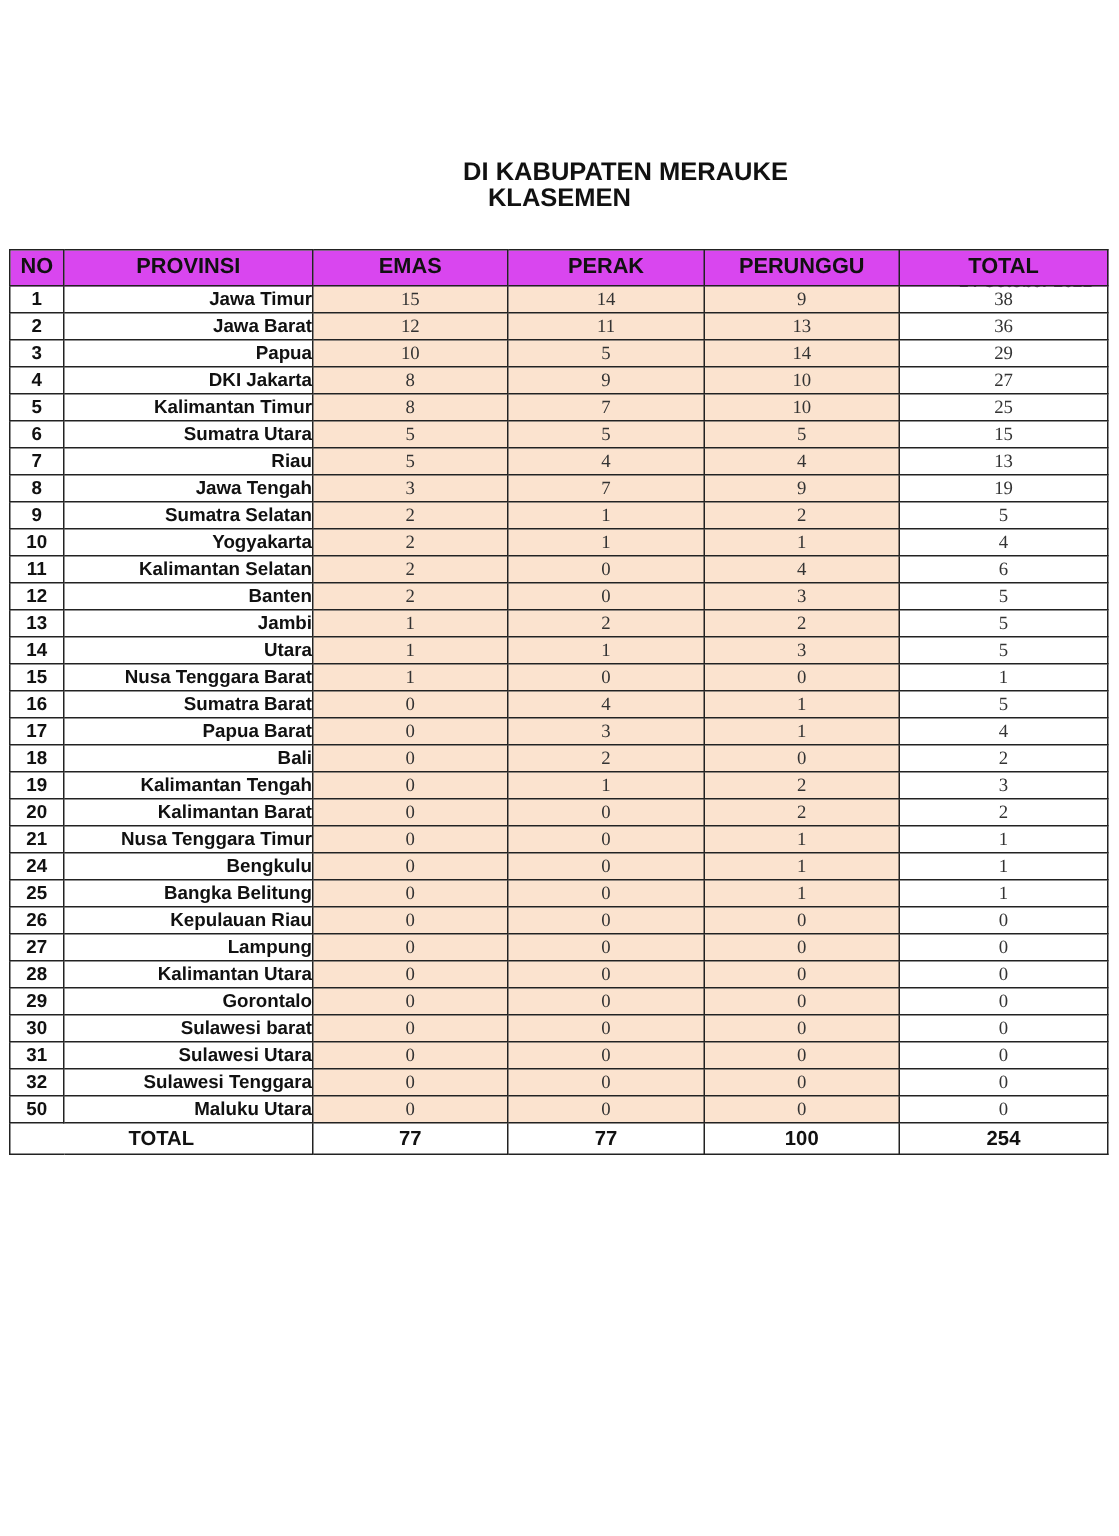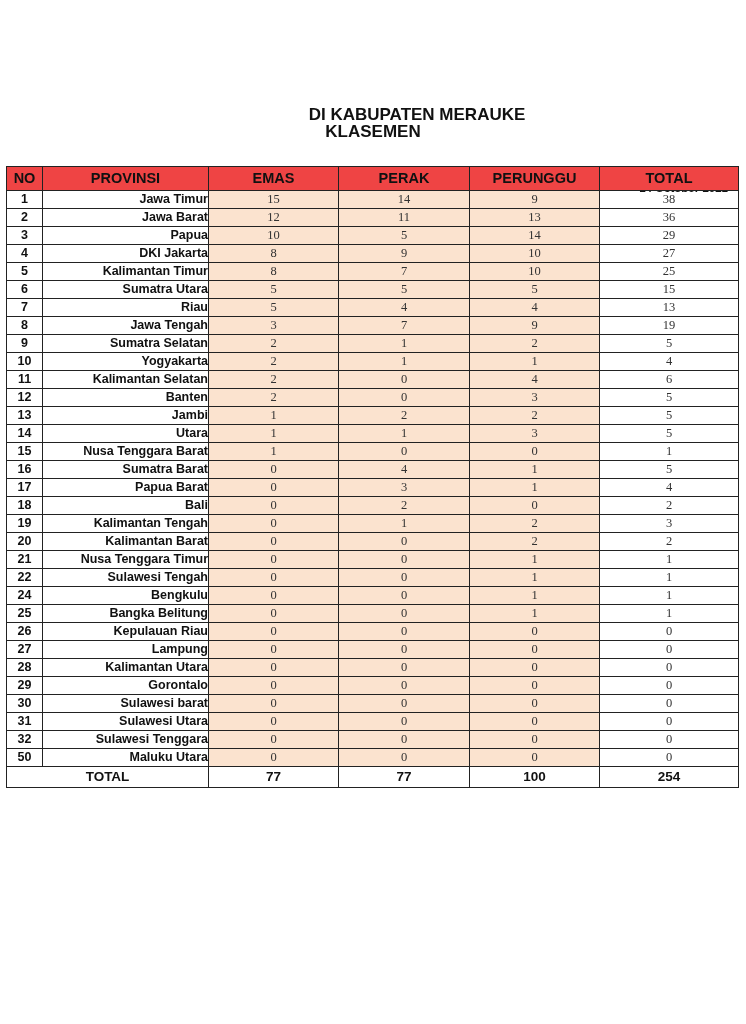--- a/index.html
+++ b/index.html
@@ -5,21 +5,21 @@
   html, body { margin: 0; padding: 0; background: #ffffff; }
   body { width: 746px; height: 1024px; position: relative; overflow: hidden; font-family: "Liberation Sans", sans-serif; color: #111; }
   .title { position: absolute; left: 0; width: 746px; text-align: center; font-weight: bold; font-size: 17px; }
   .t1 { top: 78px; margin-top: 44px; }
   .t2 { top: 105px; margin-left: 44px; }
   .meta { position: absolute; right: 18px; text-align: left; font-weight: bold; font-size: 11.5px; margin-top: 32px; }
   .time { top: 135px; }
   .date { top: 150px; }
   table.standings { position: absolute; left: 6px; top: 166px; width: 732px; border-collapse: collapse; table-layout: fixed; }
   table.standings th, table.standings td { border: 1.3px solid #222; padding: 0; height: 17px; line-height: 17px; }
-  table.standings th { background: #ef4444; font-weight: bold; font-size: 14.5px; height: 23px; line-height: 23px; text-align: center; border-width: 1.6px; }
+  table.standings th { background: #d946ef; font-weight: bold; font-size: 14.5px; height: 23px; line-height: 23px; text-align: center; border-width: 1.6px; }
   td.no { text-align: center; font-weight: bold; font-size: 12.5px; }
   td.prov { text-align: right; padding-left: 3px; font-weight: bold; font-size: 12.5px; white-space: nowrap; overflow: hidden; }
   td.num { text-align: center; font-family: "Liberation Serif", serif; font-size: 12.5px; color: #333; }
   td.shade { background: #fbe3cf; border-top-color: #555; border-bottom-color: #555; }
   tr.total-row td { height: 20px; line-height: 20px; font-weight: bold; font-size: 13.5px; text-align: center; background: #fff; border-width: 1.6px; font-family: "Liberation Sans", sans-serif; color: #111; }
 </style>
 </head>
 <body>
 
 <div class="title t1">KLASEMEN</div>
@@ -209,28 +209,20 @@
       </tr>
       <tr>
         <td class="no">21</td>
         <td class="prov">Nusa Tenggara Timur</td>
         <td class="num shade">0</td>
         <td class="num shade">0</td>
         <td class="num shade">1</td>
         <td class="num">1</td>
       </tr>
       <tr>
-        <td class="no">22</td>
-        <td class="prov">Sulawesi Tengah</td>
-        <td class="num shade">0</td>
-        <td class="num shade">0</td>
-        <td class="num shade">1</td>
-        <td class="num">1</td>
-      </tr>
-      <tr>
         <td class="no">24</td>
         <td class="prov">Bengkulu</td>
         <td class="num shade">0</td>
         <td class="num shade">0</td>
         <td class="num shade">1</td>
         <td class="num">1</td>
       </tr>
       <tr>
         <td class="no">25</td>
         <td class="prov">Bangka Belitung</td>

